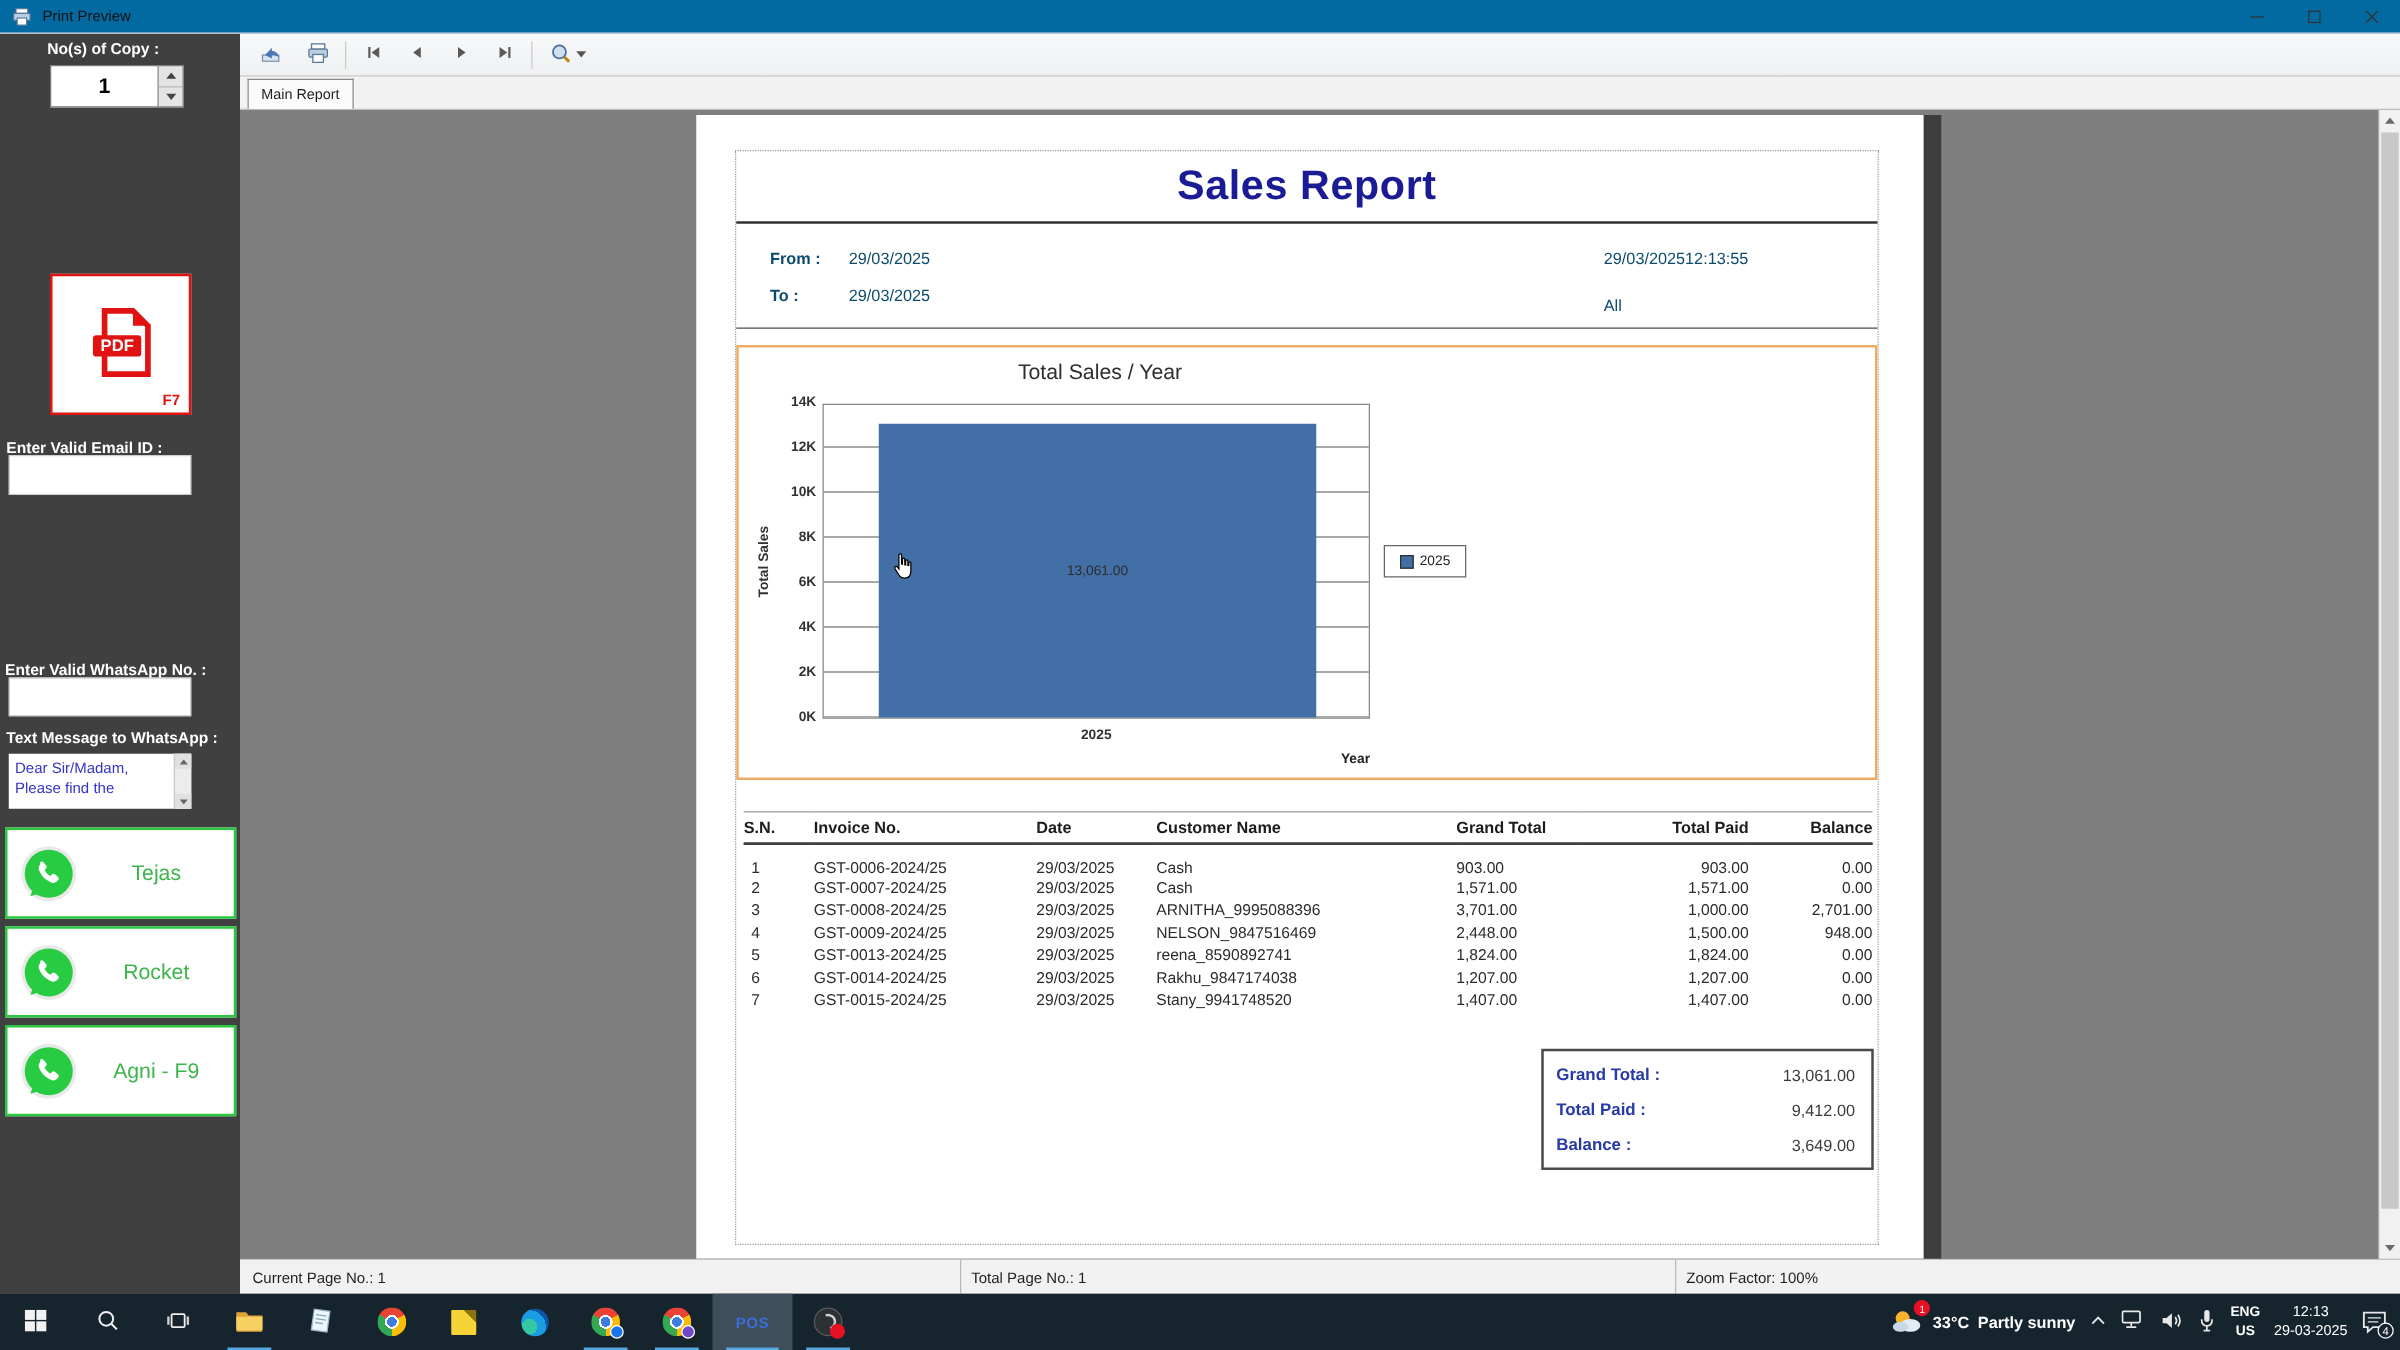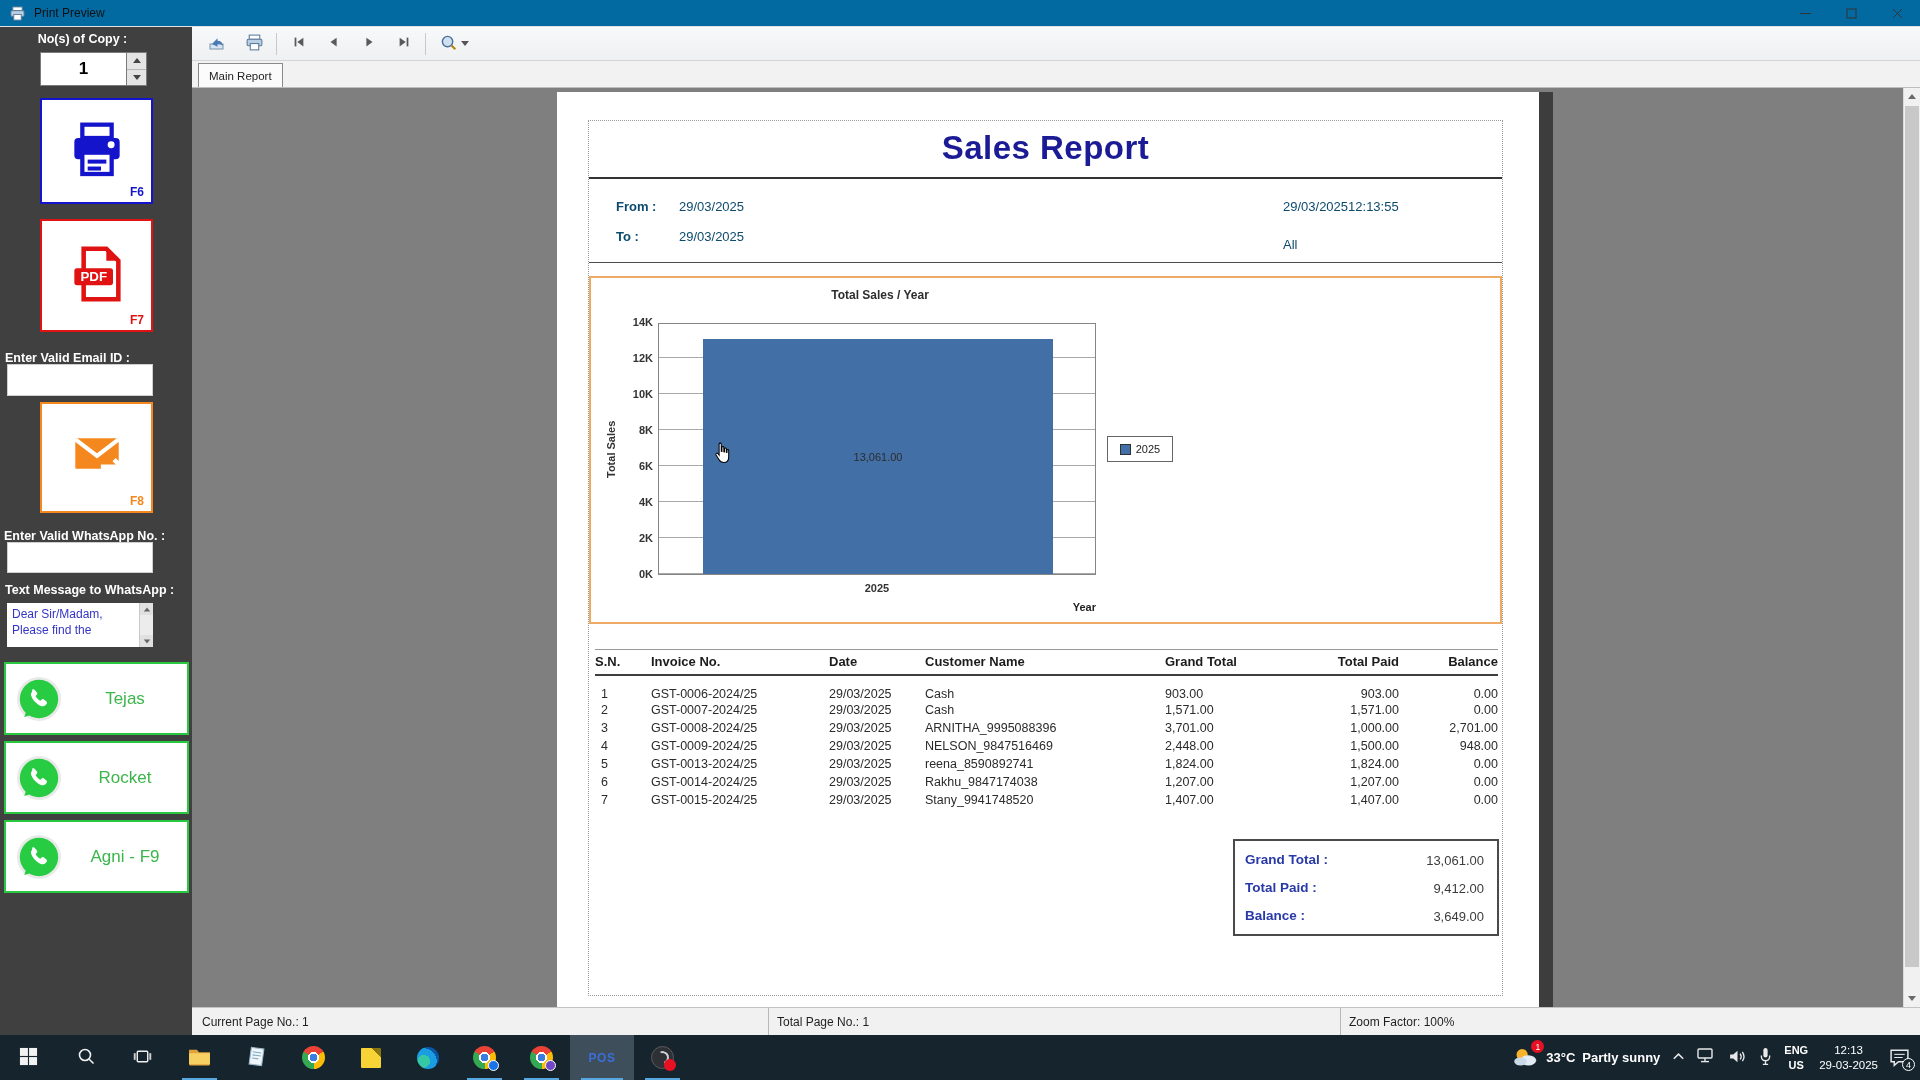--- a/index.html
+++ b/index.html
@@ -54,21 +54,21 @@
   .page-edge{position:absolute;left:1347px;top:4px;bottom:0;width:14px;background:#3d3d3d}
   .rbox{position:absolute;left:31px;top:28px;width:915px;height:876px;border:1px dotted #9b9b9b}
   .rtitle-sec{height:58px;border-bottom:2px solid #333;text-align:center}
   .rtitle{font-size:33px;font-weight:bold;color:#1b1b96;line-height:54px;letter-spacing:.5px}
   .rmeta{position:relative;height:84px;border-bottom:1px solid #4c4c4c;color:#0c4a6e;font-size:13px}
   .rmeta .lab{font-weight:bold}
   .m-pos{position:absolute}
 
   
   .chart-box{position:absolute;left:0;top:155px;width:913px;height:348px;border:2px solid #eeab66;background:#fff}
-  .c-title{position:absolute;top:10px;left:0;width:578px;text-align:center;font-size:12px;font-weight:bold;color:#2e2e2e}
+  .c-title{position:absolute;top:10px;left:0;width:578px;text-align:center;font-size:17px;font-weight:normal;color:#2e2e2e}
   .plot{position:absolute;left:67px;top:45px;width:438px;height:252px;border:1px solid #858585;background-image:repeating-linear-gradient(to top,#a8a8a8 0 1px,transparent 1px 36px)}
   .bar{position:absolute;left:44px;bottom:0;width:350px;height:235px;background:#416fa6}
   .bar-label{position:absolute;left:0;right:0;top:112px;text-align:center;font-size:11px;color:#2d2d2d}
   .ytick{position:absolute;left:24px;width:38px;text-align:right;font-size:11px;font-weight:bold;color:#333}
   .ylab{position:absolute;left:14px;top:45px;height:252px;writing-mode:vertical-rl;transform:rotate(180deg);display:flex;align-items:center;justify-content:center;font-size:11px;font-weight:bold;color:#333}
   .legend{position:absolute;left:516px;top:158px;width:66px;height:26px;background:#fff;border:1px solid #666;display:flex;align-items:center;justify-content:center;gap:5px;font-size:11px;color:#222}
   .lg-sq{width:11px;height:11px;background:#416fa6;border:1px solid #2f2f2f}
   .xtick{position:absolute;left:67px;top:304px;width:438px;text-align:center;font-size:11px;font-weight:bold;color:#333}
   .xlab{position:absolute;left:67px;top:323px;width:438px;text-align:right;font-size:11px;font-weight:bold;color:#222}
   .cursor{position:absolute;left:50px;top:116px;pointer-events:none}
@@ -162,59 +162,36 @@
       <div class="spin-btns">
         <div class="sbtn">
             <span class="tri-u"></span>
           </div>
         <div class="sbtn">
             <span class="tri-d"></span>
           </div>
       </div>
     </div>
 
-    <div class="tile tile-print">
-      <span>
-        <svg viewBox="0 0 24 24" width="66" height="64">
-            <rect x="6.5" y="2.5" width="11" height="5" fill="#fff" stroke="#1414cc" stroke-width="1.6"></rect>
-            <rect x="3.5" y="7.5" width="17" height="8" rx="1.5" fill="#1414cc"></rect>
-            <circle cx="17.3" cy="10" r="1.3" fill="#fff"></circle>
-            <rect x="6.5" y="13" width="11" height="8" fill="#fff" stroke="#1414cc" stroke-width="1.6"></rect>
-            <rect x="8.5" y="15.6" width="7" height="1.5" fill="#1414cc"></rect>
-            <rect x="8.5" y="18.2" width="5" height="1.5" fill="#1414cc"></rect>
-          </svg>
-      </span>
-      <span class="fkey" style="color:#1414cc">F6</span>
-    </div>
 
     <div class="tile tile-pdf">
       <span>
         <svg viewBox="0 0 24 24" width="64" height="64">
             <path d="M7 2.5 H15.5 L20 7 V21.5 H7 Z" fill="#fff" stroke="#e01212" stroke-width="1.7"></path>
             <path d="M15.5 2.5 L20 7 H15.5 Z" fill="#e01212"></path>
             <rect x="3.5" y="9.8" width="14.5" height="6.4" rx="1" fill="#e01212"></rect>
             <text x="10.8" y="14.7" font-size="5" font-weight="bold" fill="#fff" text-anchor="middle" font-family="Liberation Sans, sans-serif">PDF</text>
           </svg>
       </span>
       <span class="fkey" style="color:#e01212">F7</span>
     </div>
 
     <div class="sb-label" style="top:324px">Enter Valid Email ID :</div>
     <input class="sb-input" style="top: 337px; height: 32px;" value="">
 
-    <div class="tile tile-mail">
-      <span>
-        <svg viewBox="0 0 24 24" width="68" height="62">
-            <rect x="3" y="4.5" width="18" height="13" rx="1" fill="#f5871f" stroke="#fff" stroke-width="1.2"></rect>
-            <path d="M3.5 5.5 L12 12 L20.5 5.5" fill="none" stroke="#fff" stroke-width="1.6"></path>
-            <path d="M13.5 16.2 H21.5 M21.5 16.2 L18.6 13.4 M21.5 16.2 L18.6 19" stroke="#fff" stroke-width="1.8" fill="none"></path>
-          </svg>
-      </span>
-      <span class="fkey" style="color:#f5871f">F8</span>
-    </div>
 
     <div class="sb-label" style="top:502px;left:4px">Enter Valid WhatsApp No. :</div>
     <input class="sb-input" style="top: 515px; height: 31px;" value="">
 
     <div class="sb-label" style="top:556px">Text Message to WhatsApp :</div>
     <div class="msg-box">
       <div>Dear Sir/Madam,</div>
       <div>Please find the</div>
       <div class="msg-scroll">
         <div class="msg-arrow" style="top:0">

